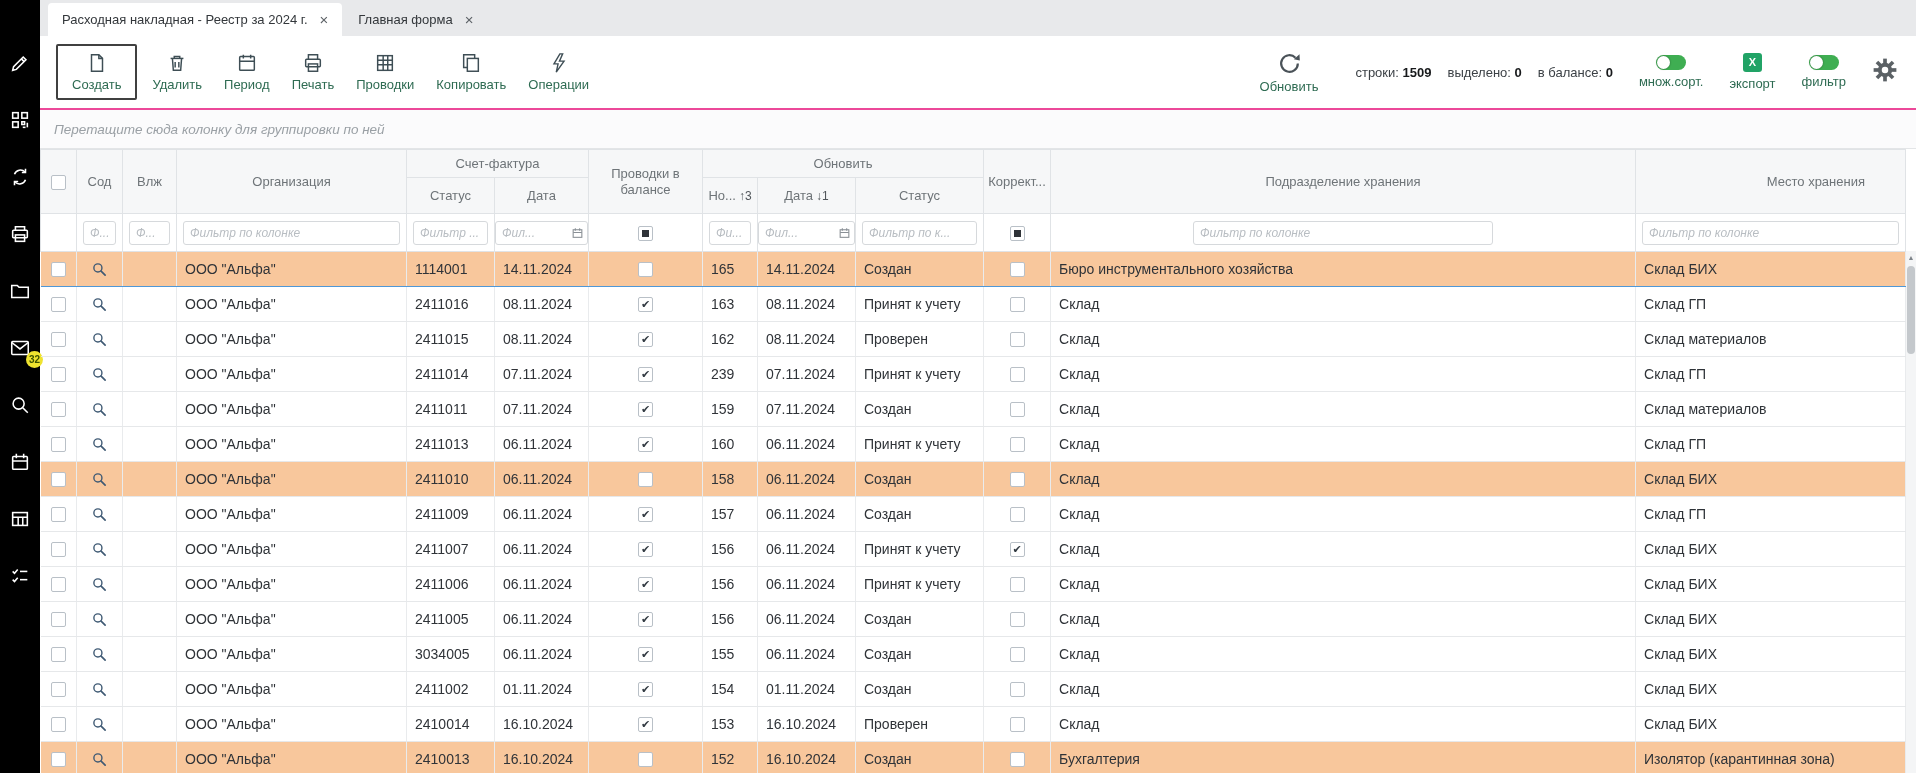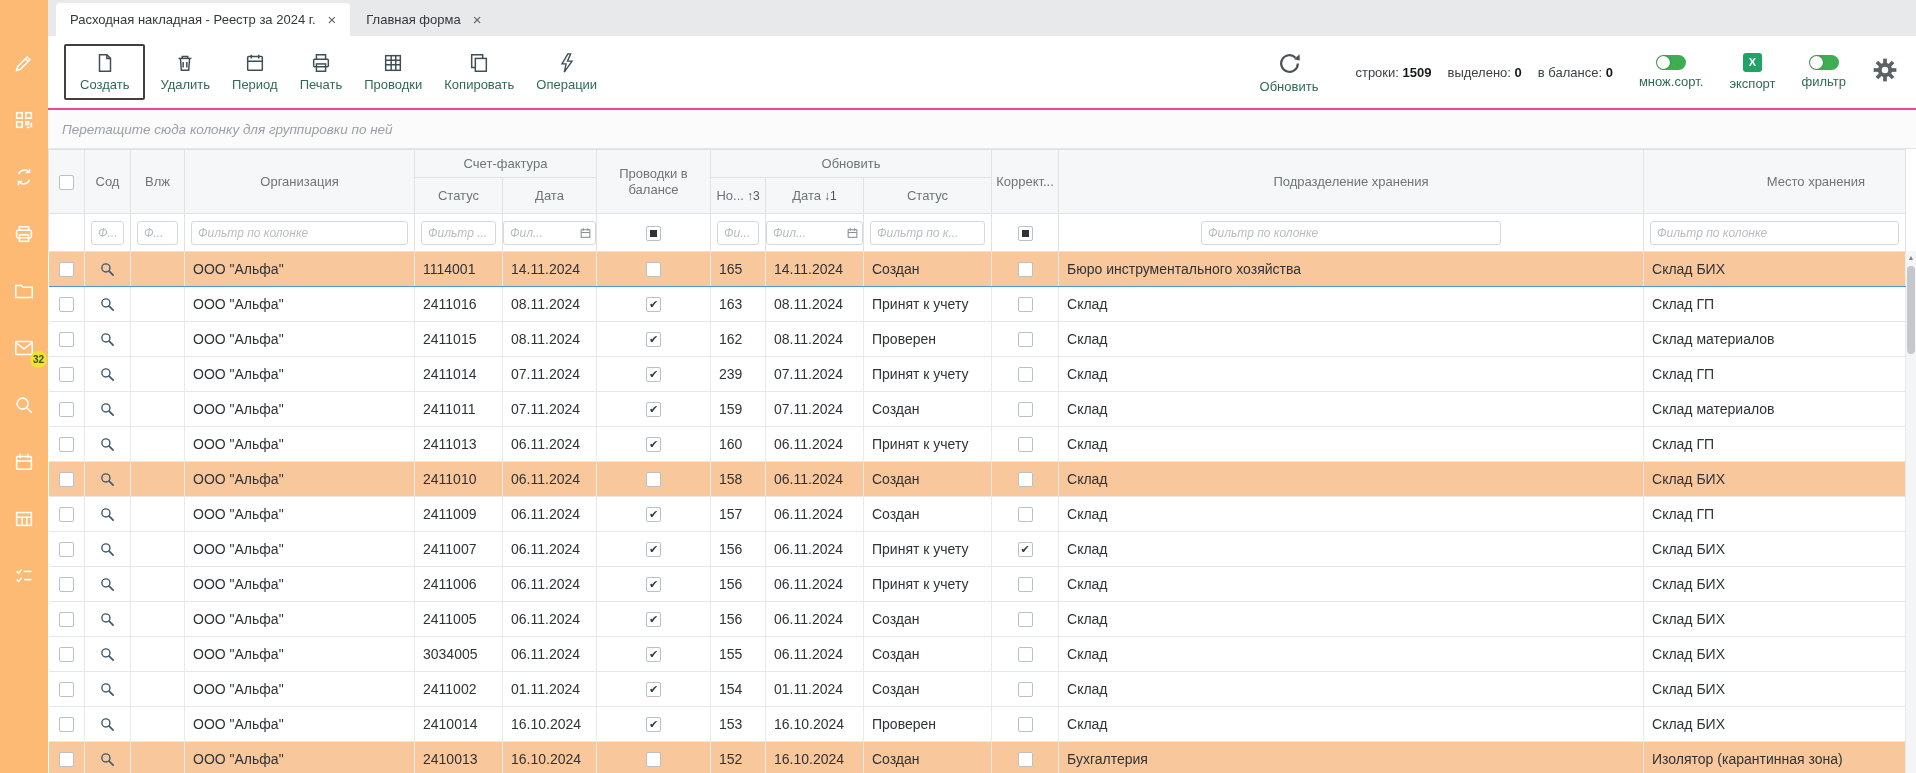--- a/index.html
+++ b/index.html
@@ -5,21 +5,21 @@
   * { box-sizing: border-box; margin: 0; padding: 0; }
   body {
     width: 1916px; height: 773px; overflow: hidden;
     font-family: "Liberation Sans", sans-serif;
     background: #ffffff; color: #2f3338;
   }
   .app { width: 1916px; height: 773px; display: flex; overflow: hidden; }
 
   
   .sidebar {
-    width: 48px; flex-shrink: 0; background: #fdba74;
+    width: 40px; flex-shrink: 0; background: #000000;
     display: flex; flex-direction: column; align-items: center; padding-top: 34px;
   }
   .side-item {
     width: 52px; height: 57px; display: flex; align-items: center; justify-content: center;
     position: relative; cursor: pointer;
   }
   .side-item svg { display: block; }
   .badge {
     position: absolute; right: 3px; bottom: 8px; min-width: 17px; height: 17px;
     background: #efe32f; color: #3c5200; border-radius: 50%;

